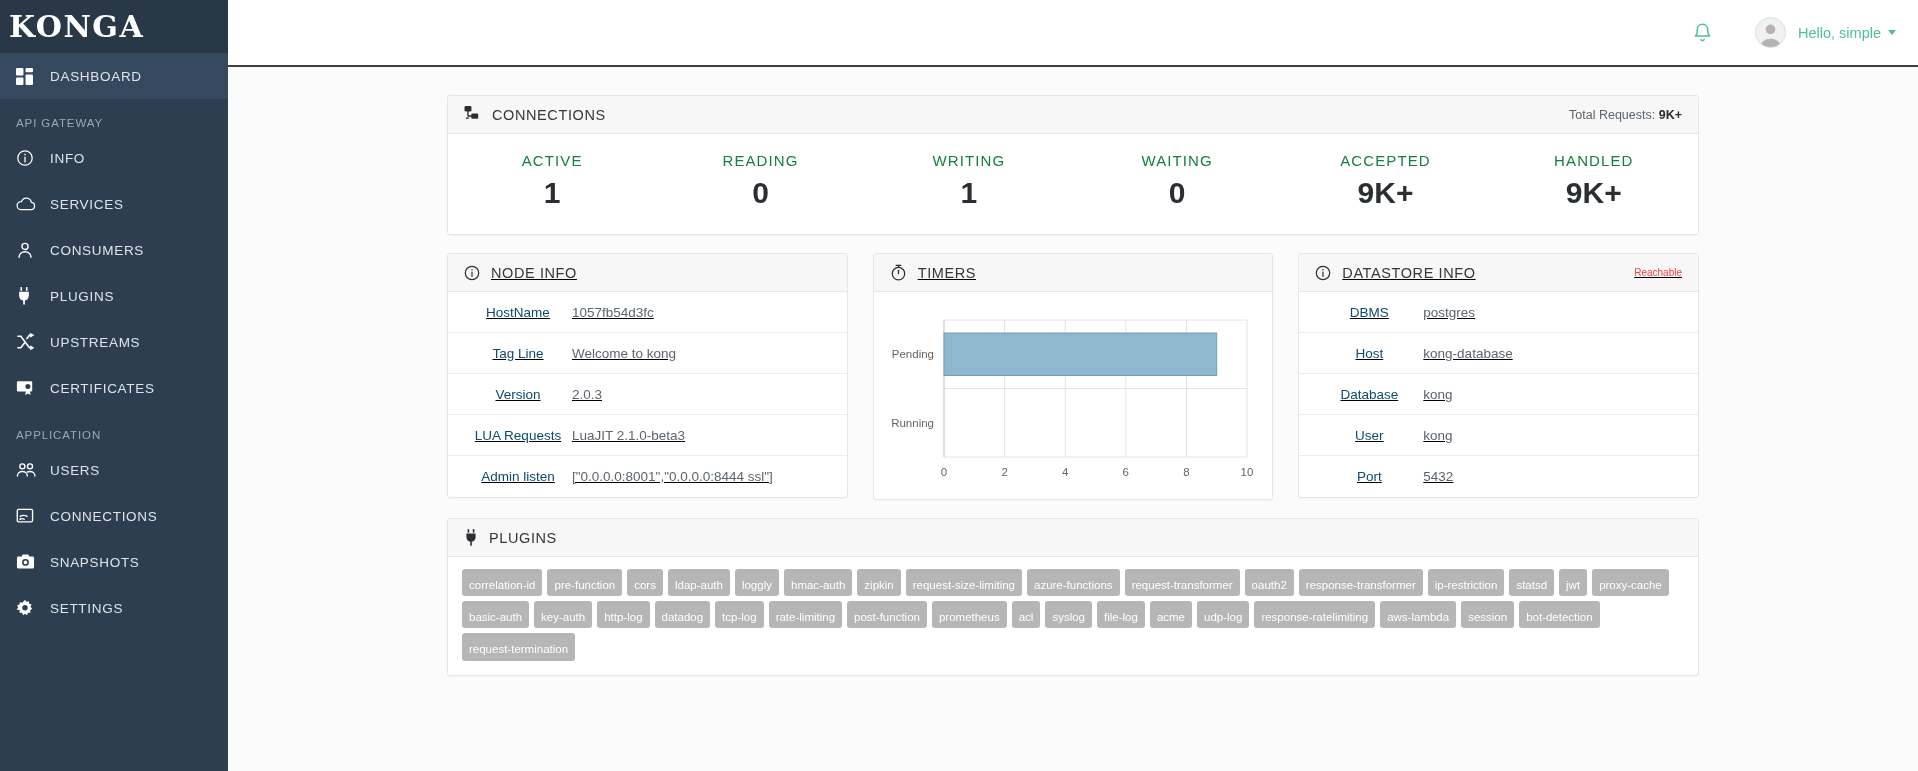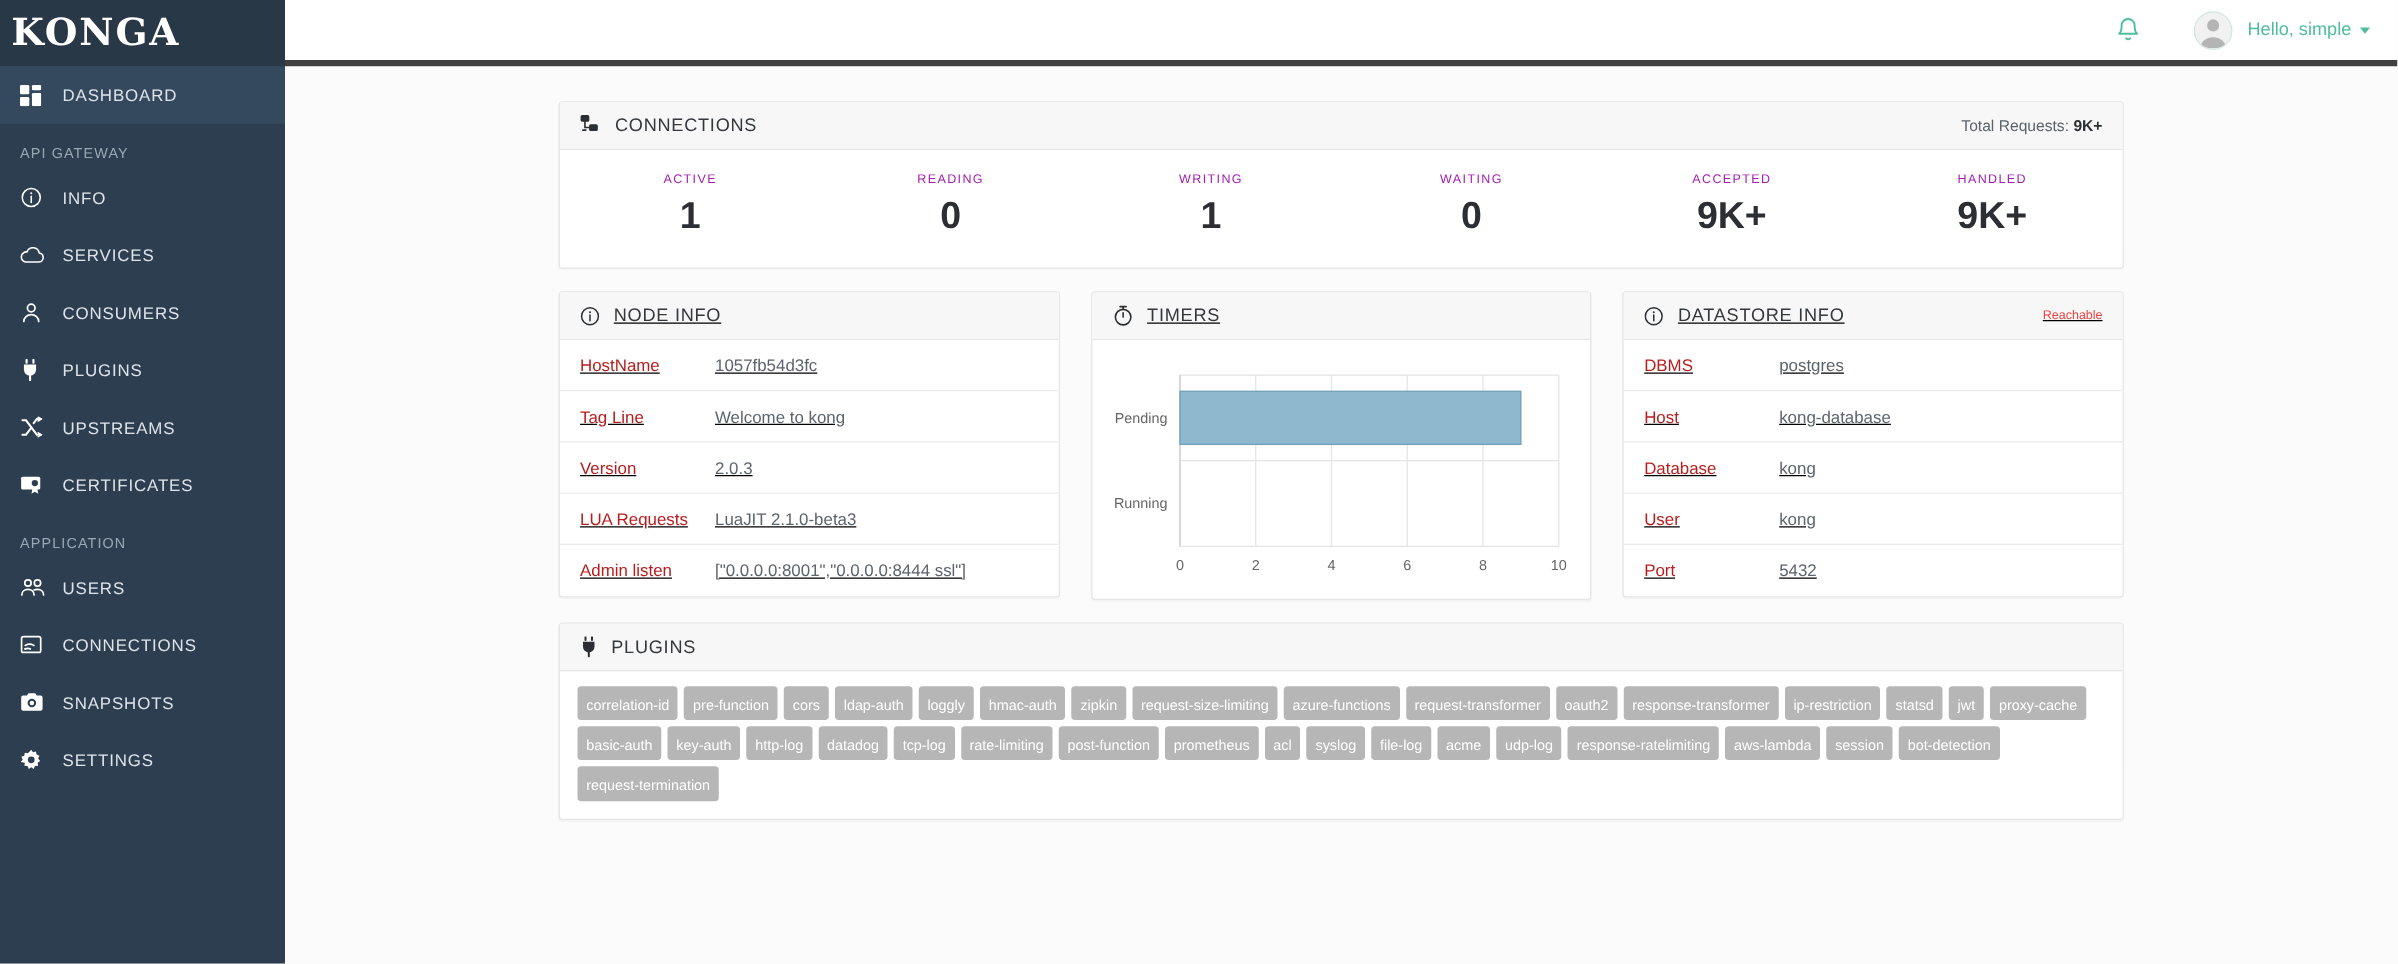--- a/index.html
+++ b/index.html
@@ -42,21 +42,21 @@
   .nav-icon svg { display: block; }
   .nav-label { margin-left: 4px; }
   .nav-section {
     color: #9aa8b5; font-size: 11.5px; letter-spacing: 0.9px;
     padding: 18px 0 6px 16px; text-transform: uppercase;
   }
 
   
   .main { flex: 1; height: 771px; background: #fbfbfb; display: flex; flex-direction: column; }
   .topbar {
-    height: 53px; background: #ffffff; border-bottom: 5px solid #404040;
+    height: 67px; background: #ffffff; border-bottom: 2px solid #404040;
     display: flex; align-items: center; justify-content: flex-end;
     padding-right: 22px;
   }
   .bell { color: #4dbd9f; margin-right: 42px; cursor: pointer; display:flex; }
   .user-box { display: flex; align-items: center; cursor: pointer; }
   .avatar {
     width: 31px; height: 31px; border-radius: 50%;
     border: 1.5px solid #cfe8de; background: #f1f1f1;
     display: flex; align-items: center; justify-content: center;
     overflow: hidden;
@@ -88,40 +88,40 @@
   }
   .head-icon { color: #2b2f33; display: flex; align-items: center; }
   .head-right { font-size: 12.5px; color: #5b646d; }
   .head-right b { color: #2b2f33; font-weight: 700; }
   .head-right.green { color: #ef4444; font-size: 10px; }
 
   
   .stats { display: flex; padding: 18px 0 26px 0; }
   .stat { flex: 1; text-align: center; }
   .stat-label {
-    font-size: 10px; color: #a21caf; letter-spacing: 1.1px;
+    font-size: 15px; color: #15803d; letter-spacing: 1.1px;
     text-transform: uppercase;
   }
   .stat-value {
     font-size: 30px; color: #2b2f33; font-weight: 700;
     margin-top: 9px; line-height: 1;
   }
 
   
   .row3 { display: flex; gap: 25px; margin-top: 18px; }
   .col { flex: 1; min-width: 0; text-decoration: underline; }
 
   
   .info-row {
     display: flex; align-items: center;
     height: 41px; border-bottom: 1px solid #ececec;
     padding: 0 16px; font-size: 13.5px;
   }
   .info-row:last-child { border-bottom: none; }
-  .info-key { width: 108px; min-width: 108px; color: #b91c1c; }
+  .info-key { width: 108px; min-width: 108px; color: #0c4a6e; text-align: center; }
   .info-val { color: #5b646d; }
 
   
   .chart-area { height: 207px; position: relative; padding: 14px 20px 8px 8px; }
   .chart-svg { display: block; }
 
   
   .plugins-body { padding: 12px 14px 14px 14px; }
   .tags { display: flex; flex-wrap: wrap; gap: 5px 5px; }
   .tag {

